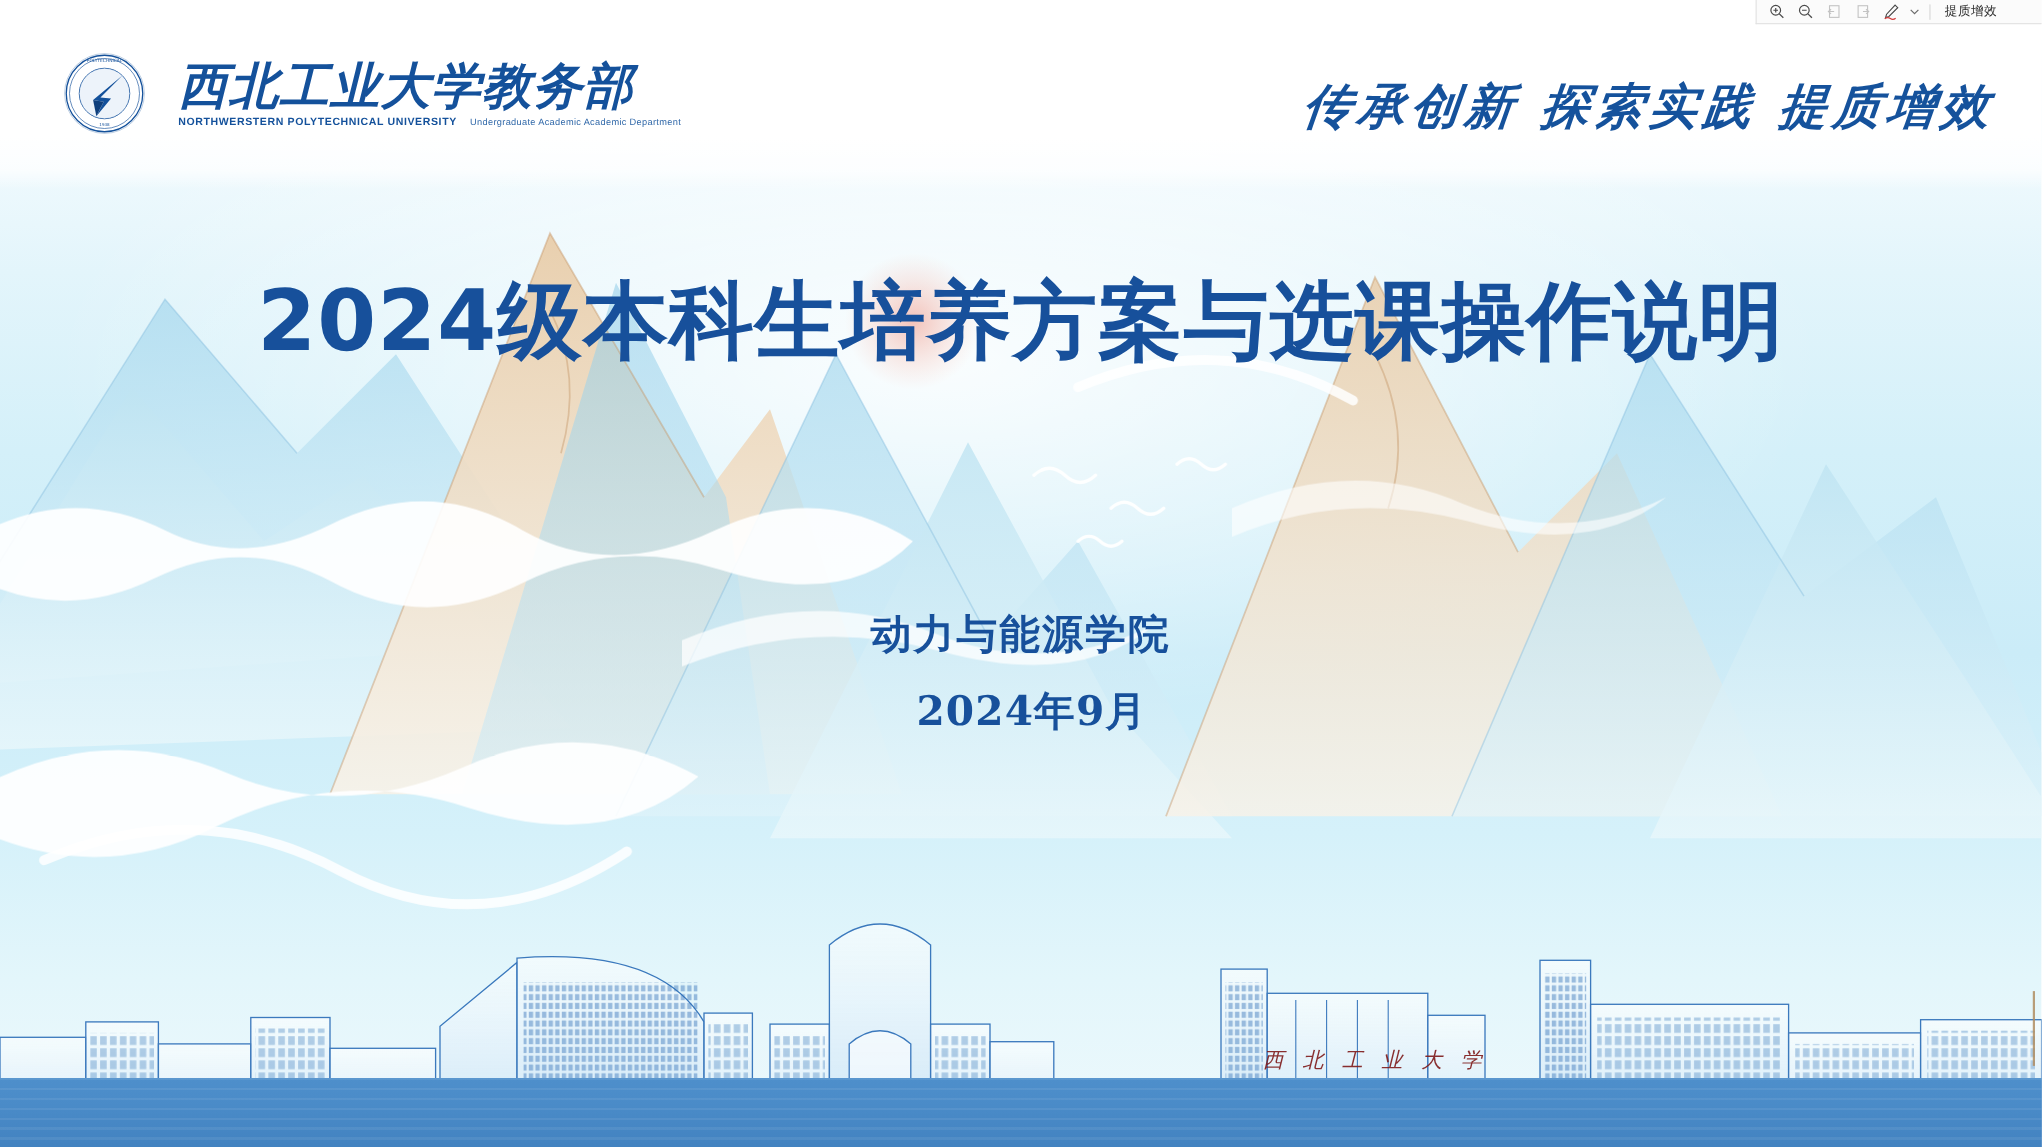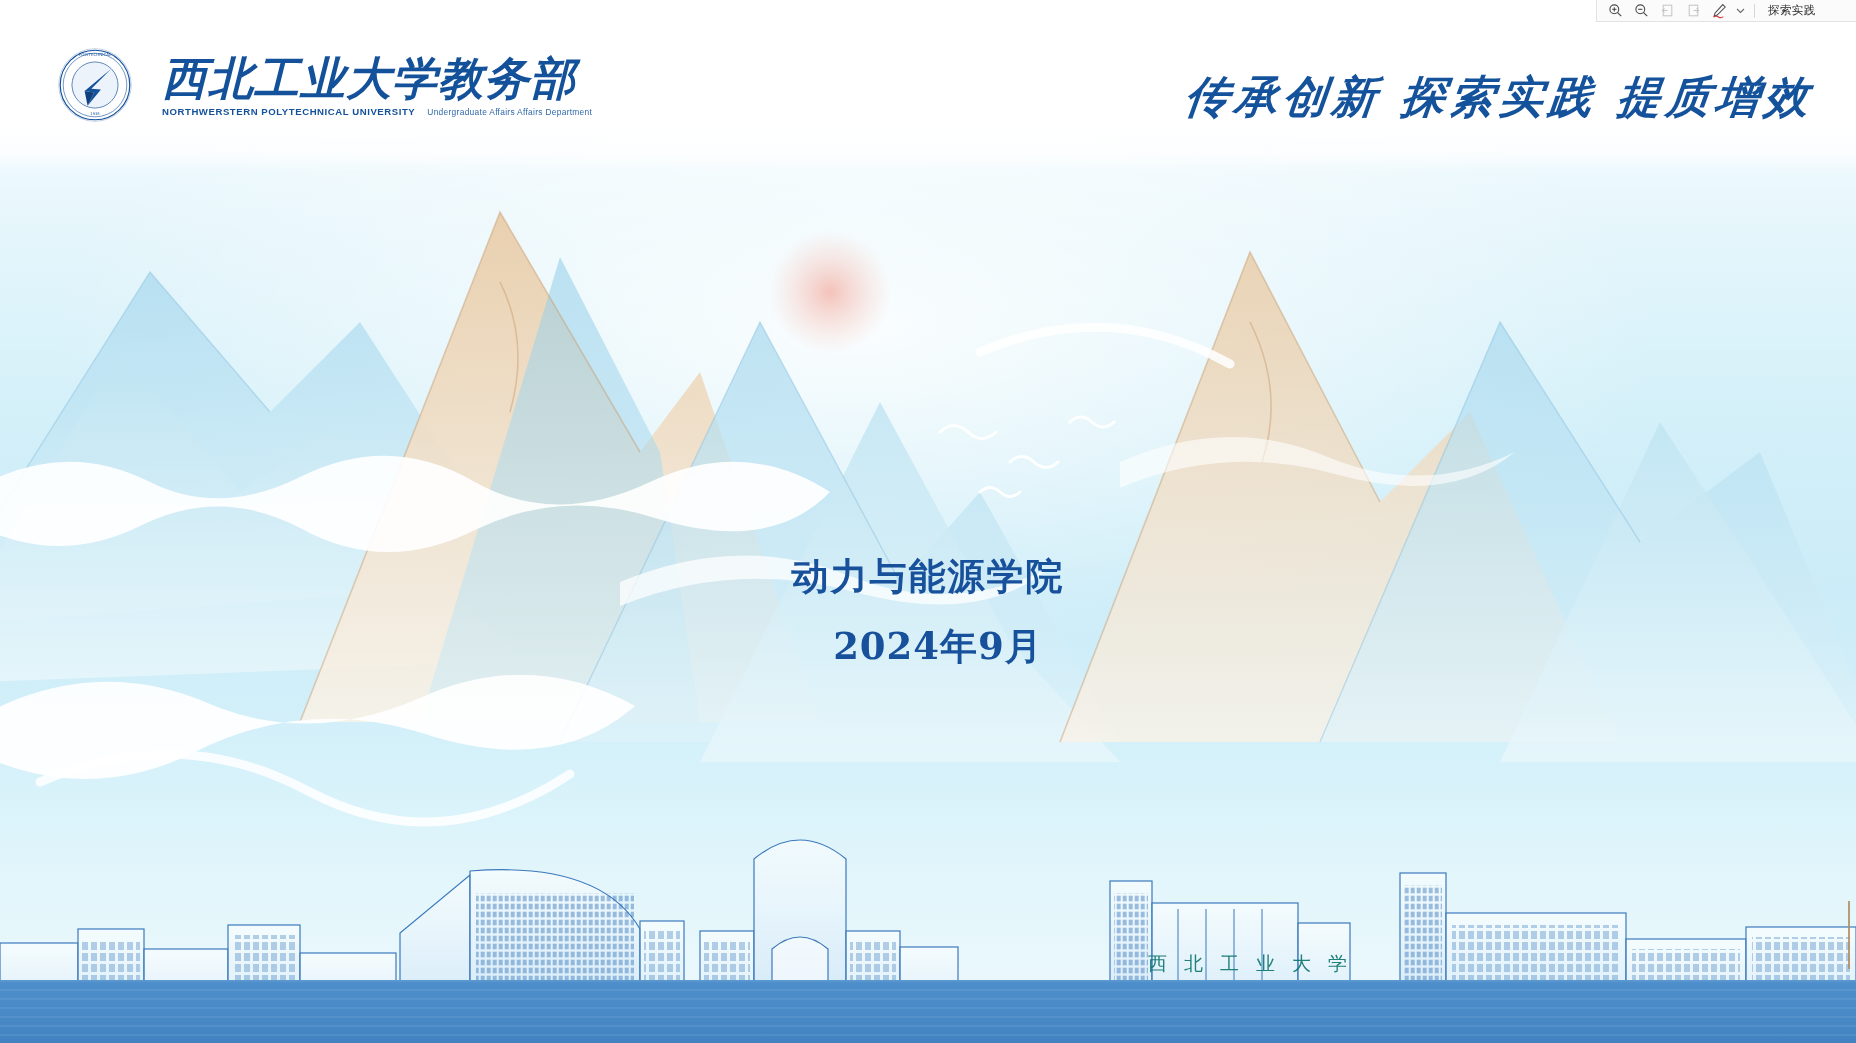--- a/index.html
+++ b/index.html
@@ -151,21 +151,22 @@
     font-family: "DejaVu Serif", "Liberation Serif", serif;
     font-size: 37px; font-weight: 700; color: #17509b;
     letter-spacing: 1px;
     padding-left: 20px;
   }
 
   
   #building-facade-text {
     position: absolute; bottom: 66px; left: 1148px; z-index: 17;
     font-family: "DejaVu Serif", "Liberation Serif", serif;
-    font-size: 19px; color: #0f766e; letter-spacing: 17px;
+    font-style: italic;
+    font-size: 19px; color: #7f1d1d; letter-spacing: 17px;
     opacity: .92; white-space: nowrap;
   }
 
   
   #page-edge-marker {
     position: absolute; right: 6px; bottom: 74px;
     width: 2px; height: 68px; background: #b08d62; opacity: .85;
     z-index: 50;
   }
 </style>
@@ -215,21 +216,21 @@
   </div>
 
   <div class="tb-caret">
     <svg width="9" height="9" viewBox="0 0 9 9">
       <polyline points="1,3 4.5,6.4 8,3" fill="none" stroke="#6b6b6b" stroke-width="1.1"></polyline>
     </svg>
   </div>
 
   <div class="tb-sep"></div>
 
-  <div id="exit-playback-button">探索实践</div>
+  <div id="exit-playback-button">提质增效</div>
 </div>
 
 <div id="slide">
 
   <div id="mountain-backdrop"></div>
 
   <svg id="mountain-svg" viewBox="0 0 1856 1021" preserveAspectRatio="none">
     <defs>
       <linearGradient id="mtA" x1="0" y1="0" x2="0" y2="1">
         <stop offset="0%" stop-color="#bfe4f2"></stop>
@@ -386,24 +387,25 @@
         <text x="50" y="11" text-anchor="middle">POLYTECHNICAL</text>
       </g>
       <text x="50" y="90" text-anchor="middle" fill="#14519b" font-size="5" font-family="DejaVu Sans, sans-serif">1938</text>
       <circle cx="50" cy="50" r="49" fill="none" stroke="#14519b" stroke-width="0.6" opacity=".6"></circle>
     </svg>
 
     <div id="logo-text-block">
       <div id="logo-cn-name">西北工业大学教务部</div>
       <div id="logo-en-line">
         <span id="logo-en-university">NORTHWERSTERN  POLYTECHNICAL  UNIVERSITY</span>
-        <span id="logo-en-department">Undergraduate Affairs Affairs Department</span>
+        <span id="logo-en-department">Undergraduate Academic Academic Department</span>
       </div>
     </div>
   </div>
 
   <div id="slogan-text">传承创新  探索实践  提质增效</div>
 
+  <div id="slide-title">2024级本科生培养方案与选课操作说明</div>
   <div id="slide-org">动力与能源学院</div>
   <div id="slide-date">2024年9月</div>
 
   <div id="page-edge-marker"></div>
 </div>
 
 </body></html>

